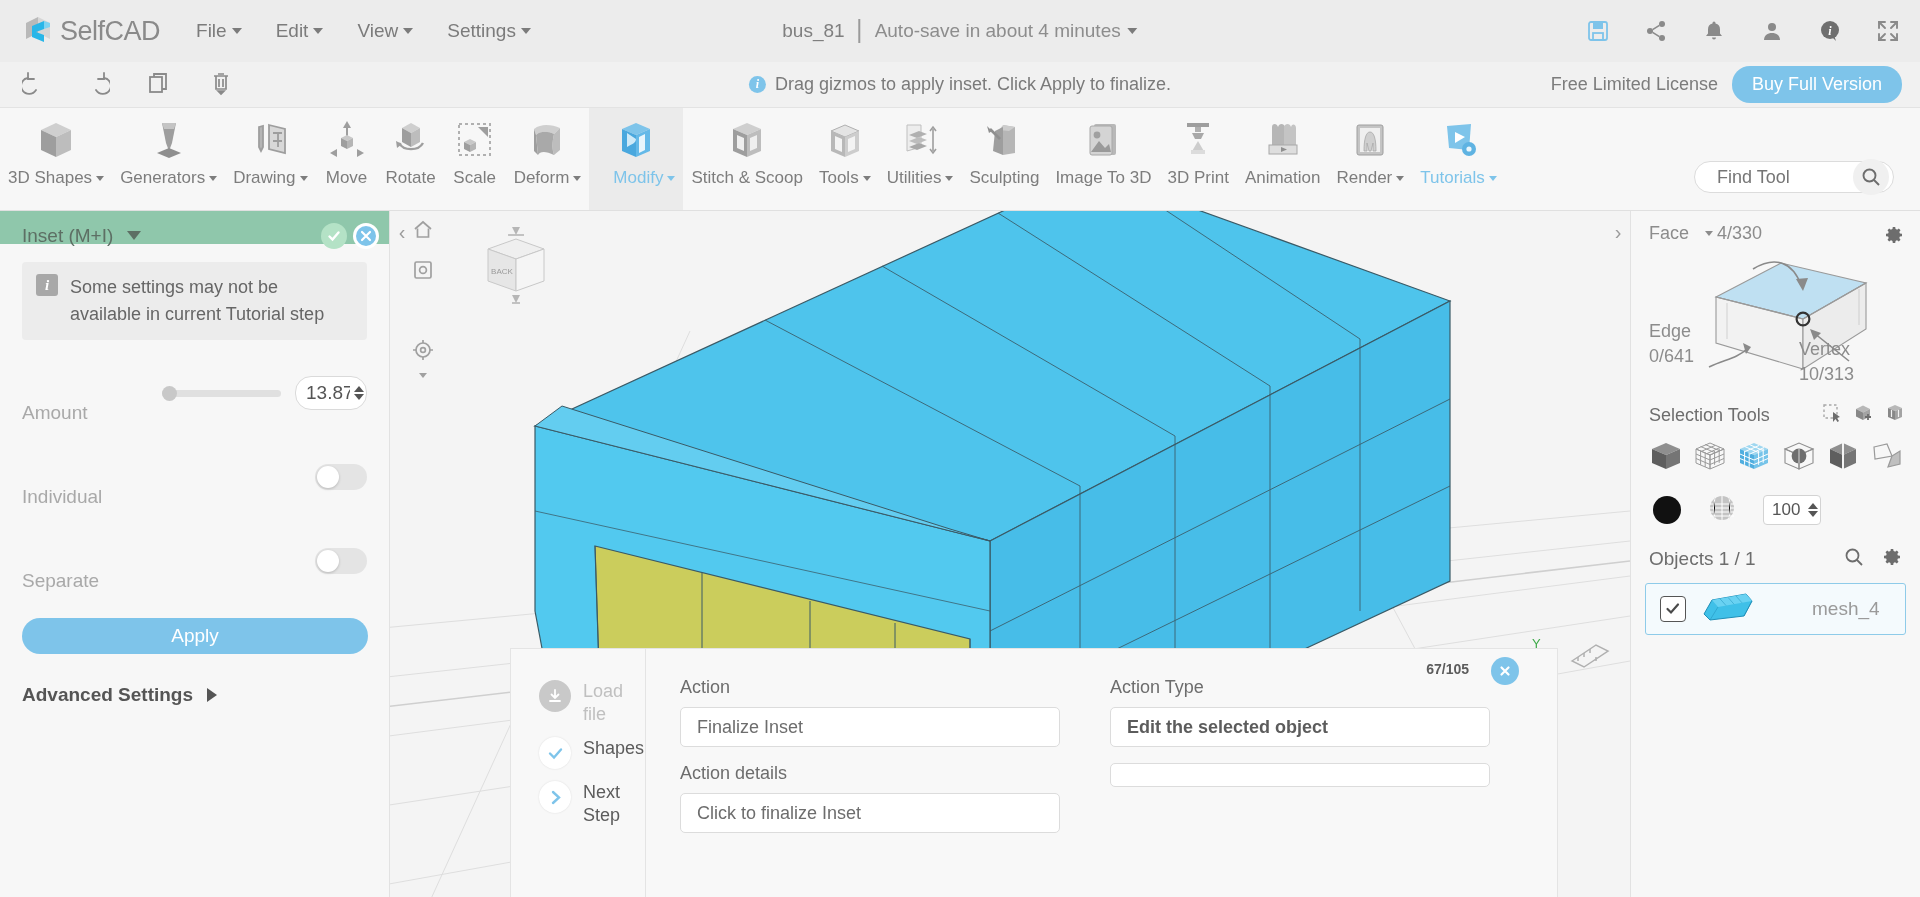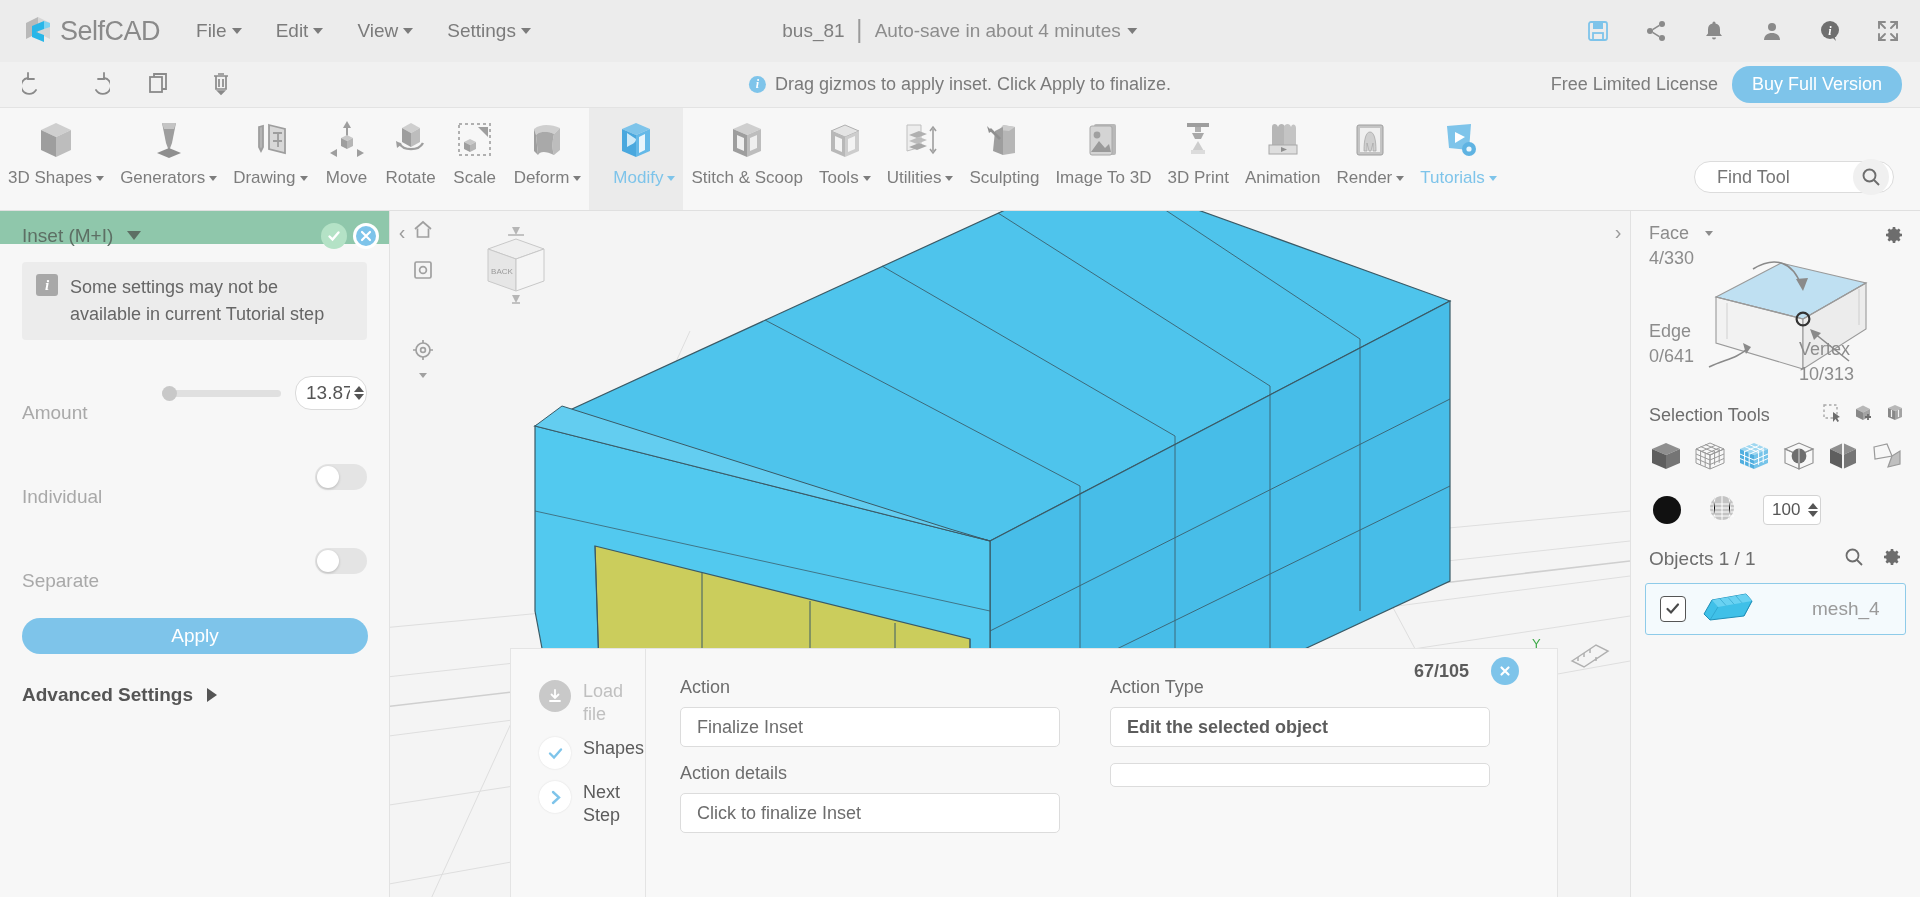--- a/index.html
+++ b/index.html
@@ -229,40 +229,40 @@
   .tut-col { width: 380px; }
   .tut-label { font-size: 18px; color: #6d6d6d; margin-bottom: 9px; }
   .tut-input {
     width: 100%; height: 40px; border: 1px solid #dcdcdc; border-radius: 5px;
     background: #fff; padding: 0 16px; font-size: 18px; color: #6d6d6d;
     outline: none; font-family: "Liberation Sans", sans-serif;
   }
   .tut-input.bold { font-weight: bold; color: #5c5c5c; }
   .tut-input.small { height: 24px; }
   .tut-counter {
-    position: absolute; right: 88px; top: 12px; font-size: 18px;
+    position: absolute; right: 88px; top: 12px; font-size: 14px;
     color: #5c5c5c; font-weight: bold;
   }
   .tut-close {
     position: absolute; right: 38px; top: 8px; width: 28px; height: 28px;
     border-radius: 50%; background: #7ec4ea; color: #fff; cursor: pointer;
     display: flex; align-items: center; justify-content: center; font-size: 18px;
   }
   .tut-mb { margin-bottom: 16px; }
 
   
   .right-panel {
     position: absolute; top: 211px; right: 0; width: 290px; height: 686px;
     background: #f7f7f7; border-left: 1px solid #e2e2e2;
   }
   .rp-gear { position: absolute; right: 16px; top: 14px; cursor: pointer; }
   .rp-selmodel { position: relative; height: 200px; }
   .sel-face {
     position: absolute; left: 18px; top: 12px; font-size: 18px; color: #8c8c8c;
-    display: flex; flex-direction: column; gap: 4px;
+    display: flex; gap: 4px;
   }
   .sel-face-top { display: flex; align-items: center; gap: 16px; cursor: pointer; }
   .sel-edge { position: absolute; left: 18px; top: 110px; font-size: 18px; color: #8c8c8c; }
   .sel-vertex { position: absolute; left: 168px; top: 128px; font-size: 18px; color: #8c8c8c; }
   .rp-seltools-hdr {
     display: flex; align-items: center; justify-content: space-between;
     padding: 0 14px 0 18px; margin-top: -8px; gap: 20px;
   }
   .rp-seltools-label { font-size: 18px; color: #6d6d6d; }
   .rp-seltools-icons { display: flex; gap: 12px; }

